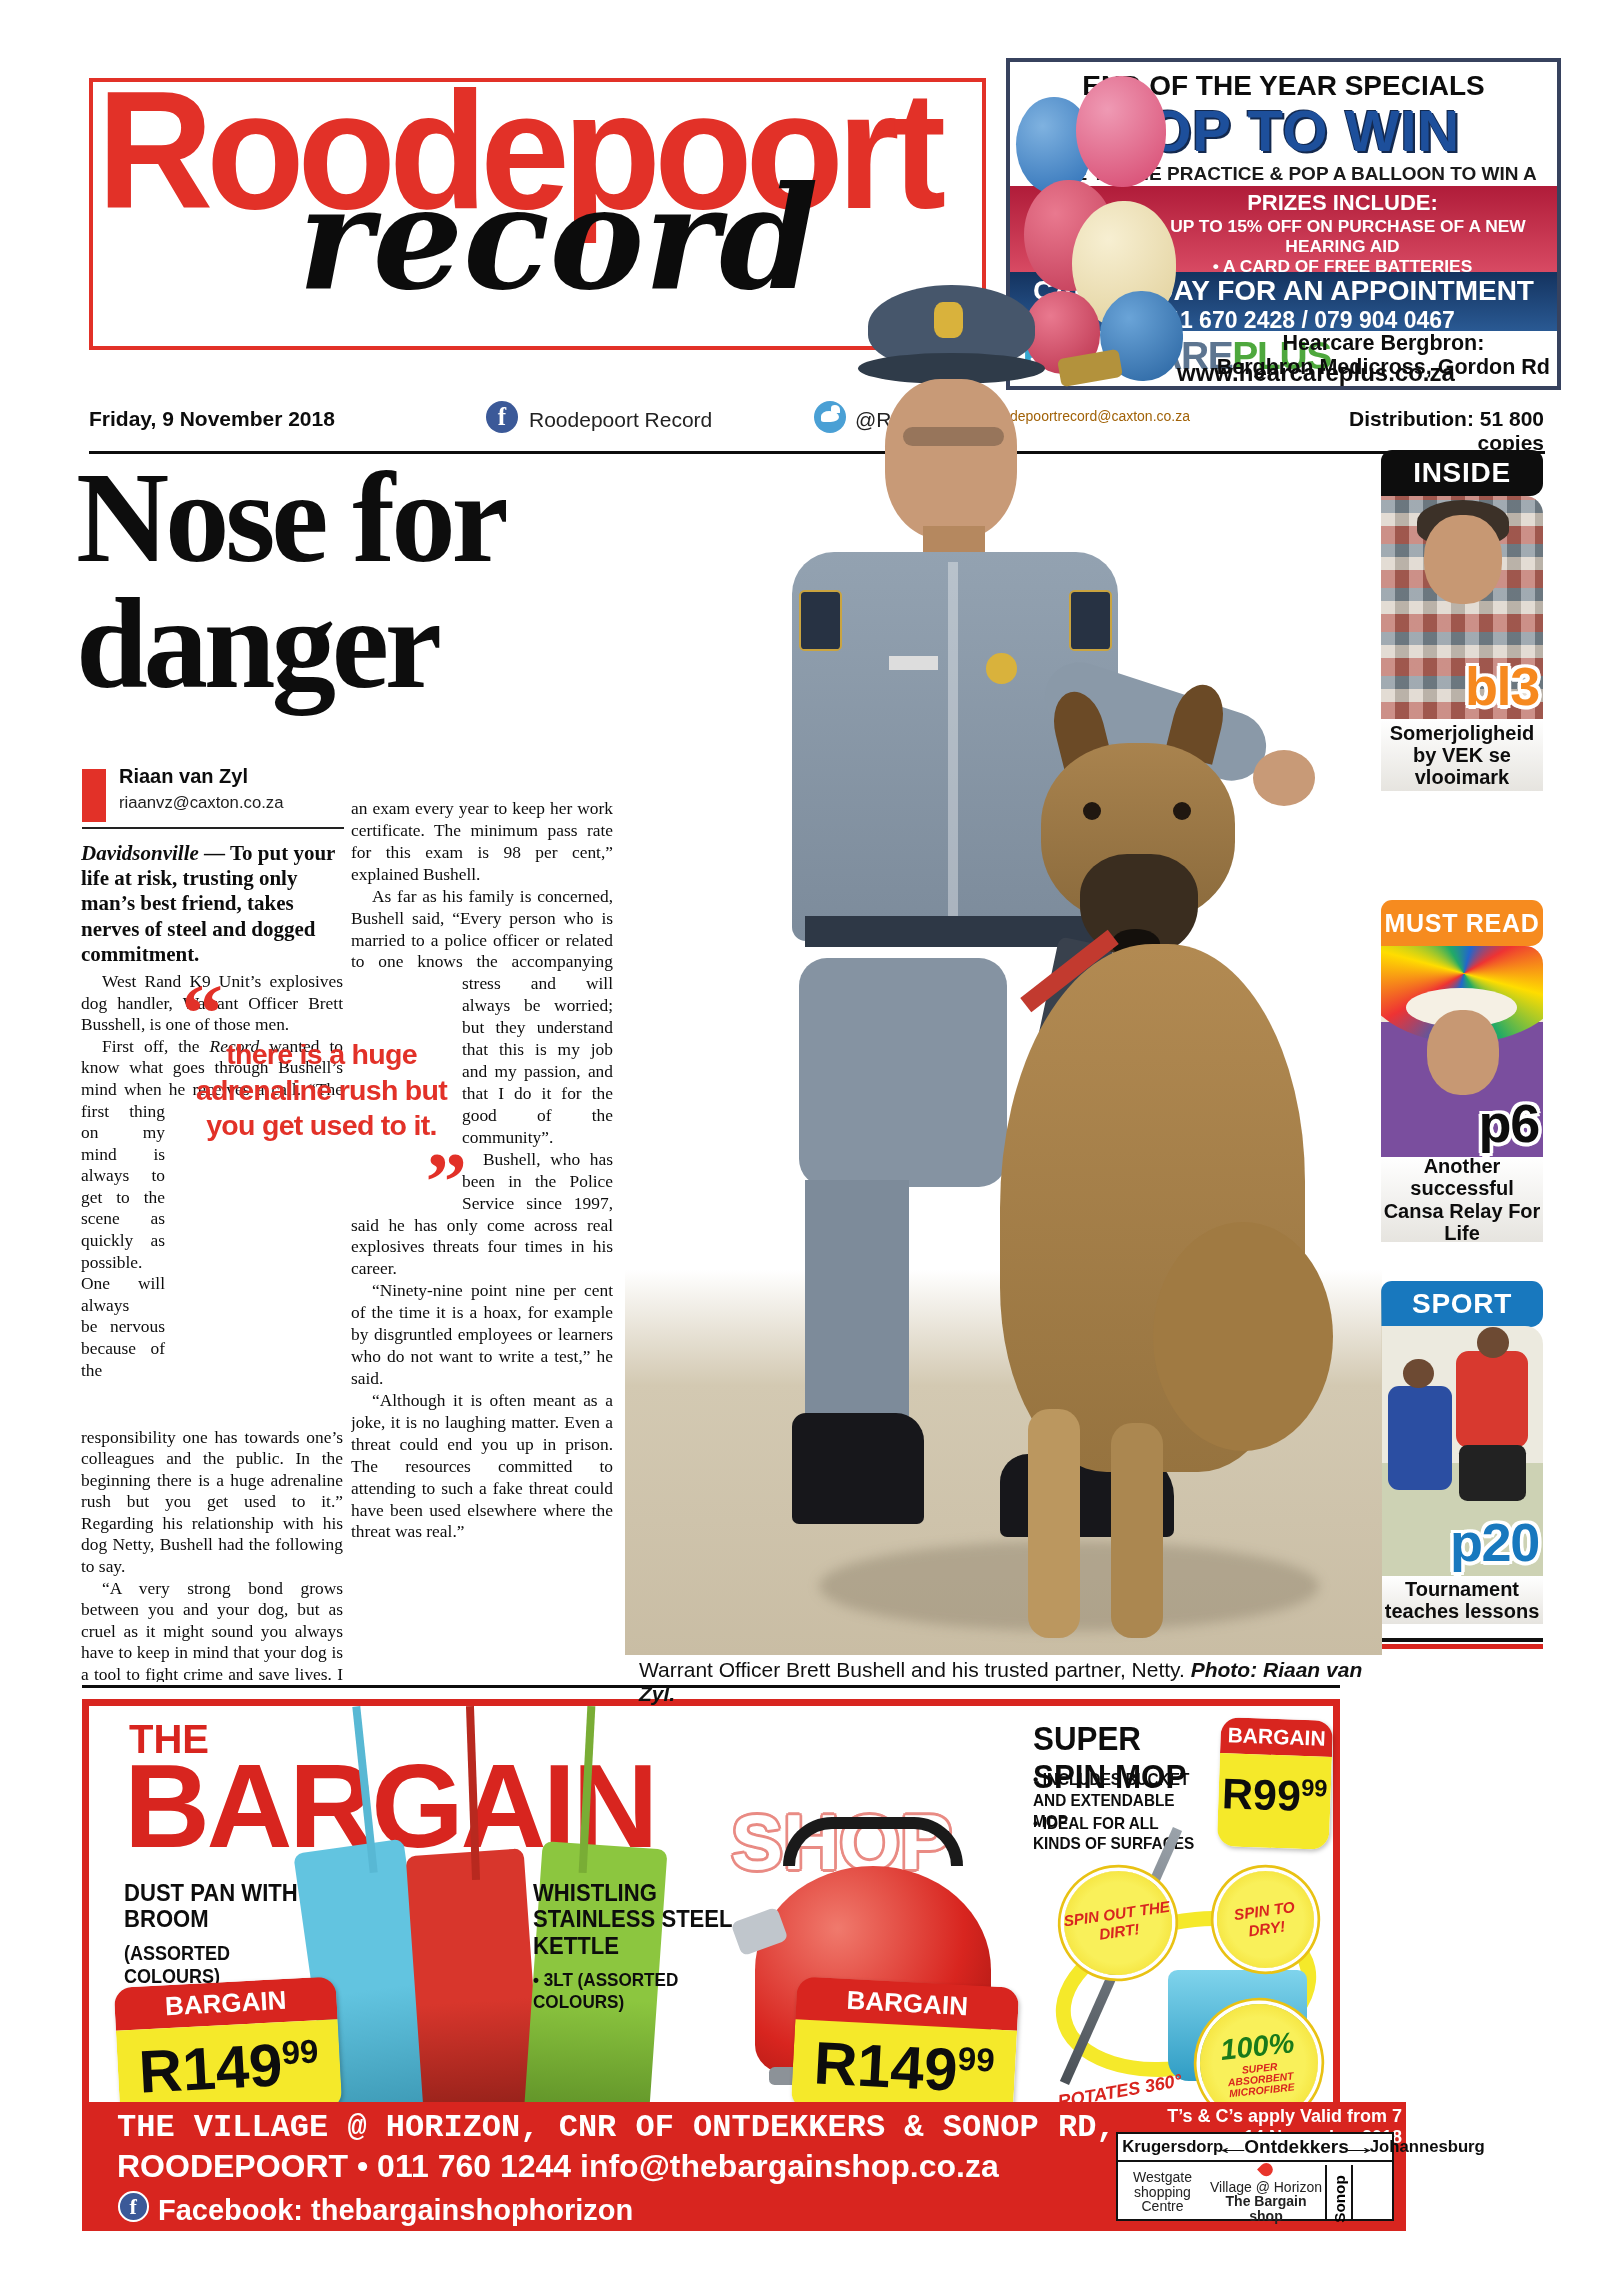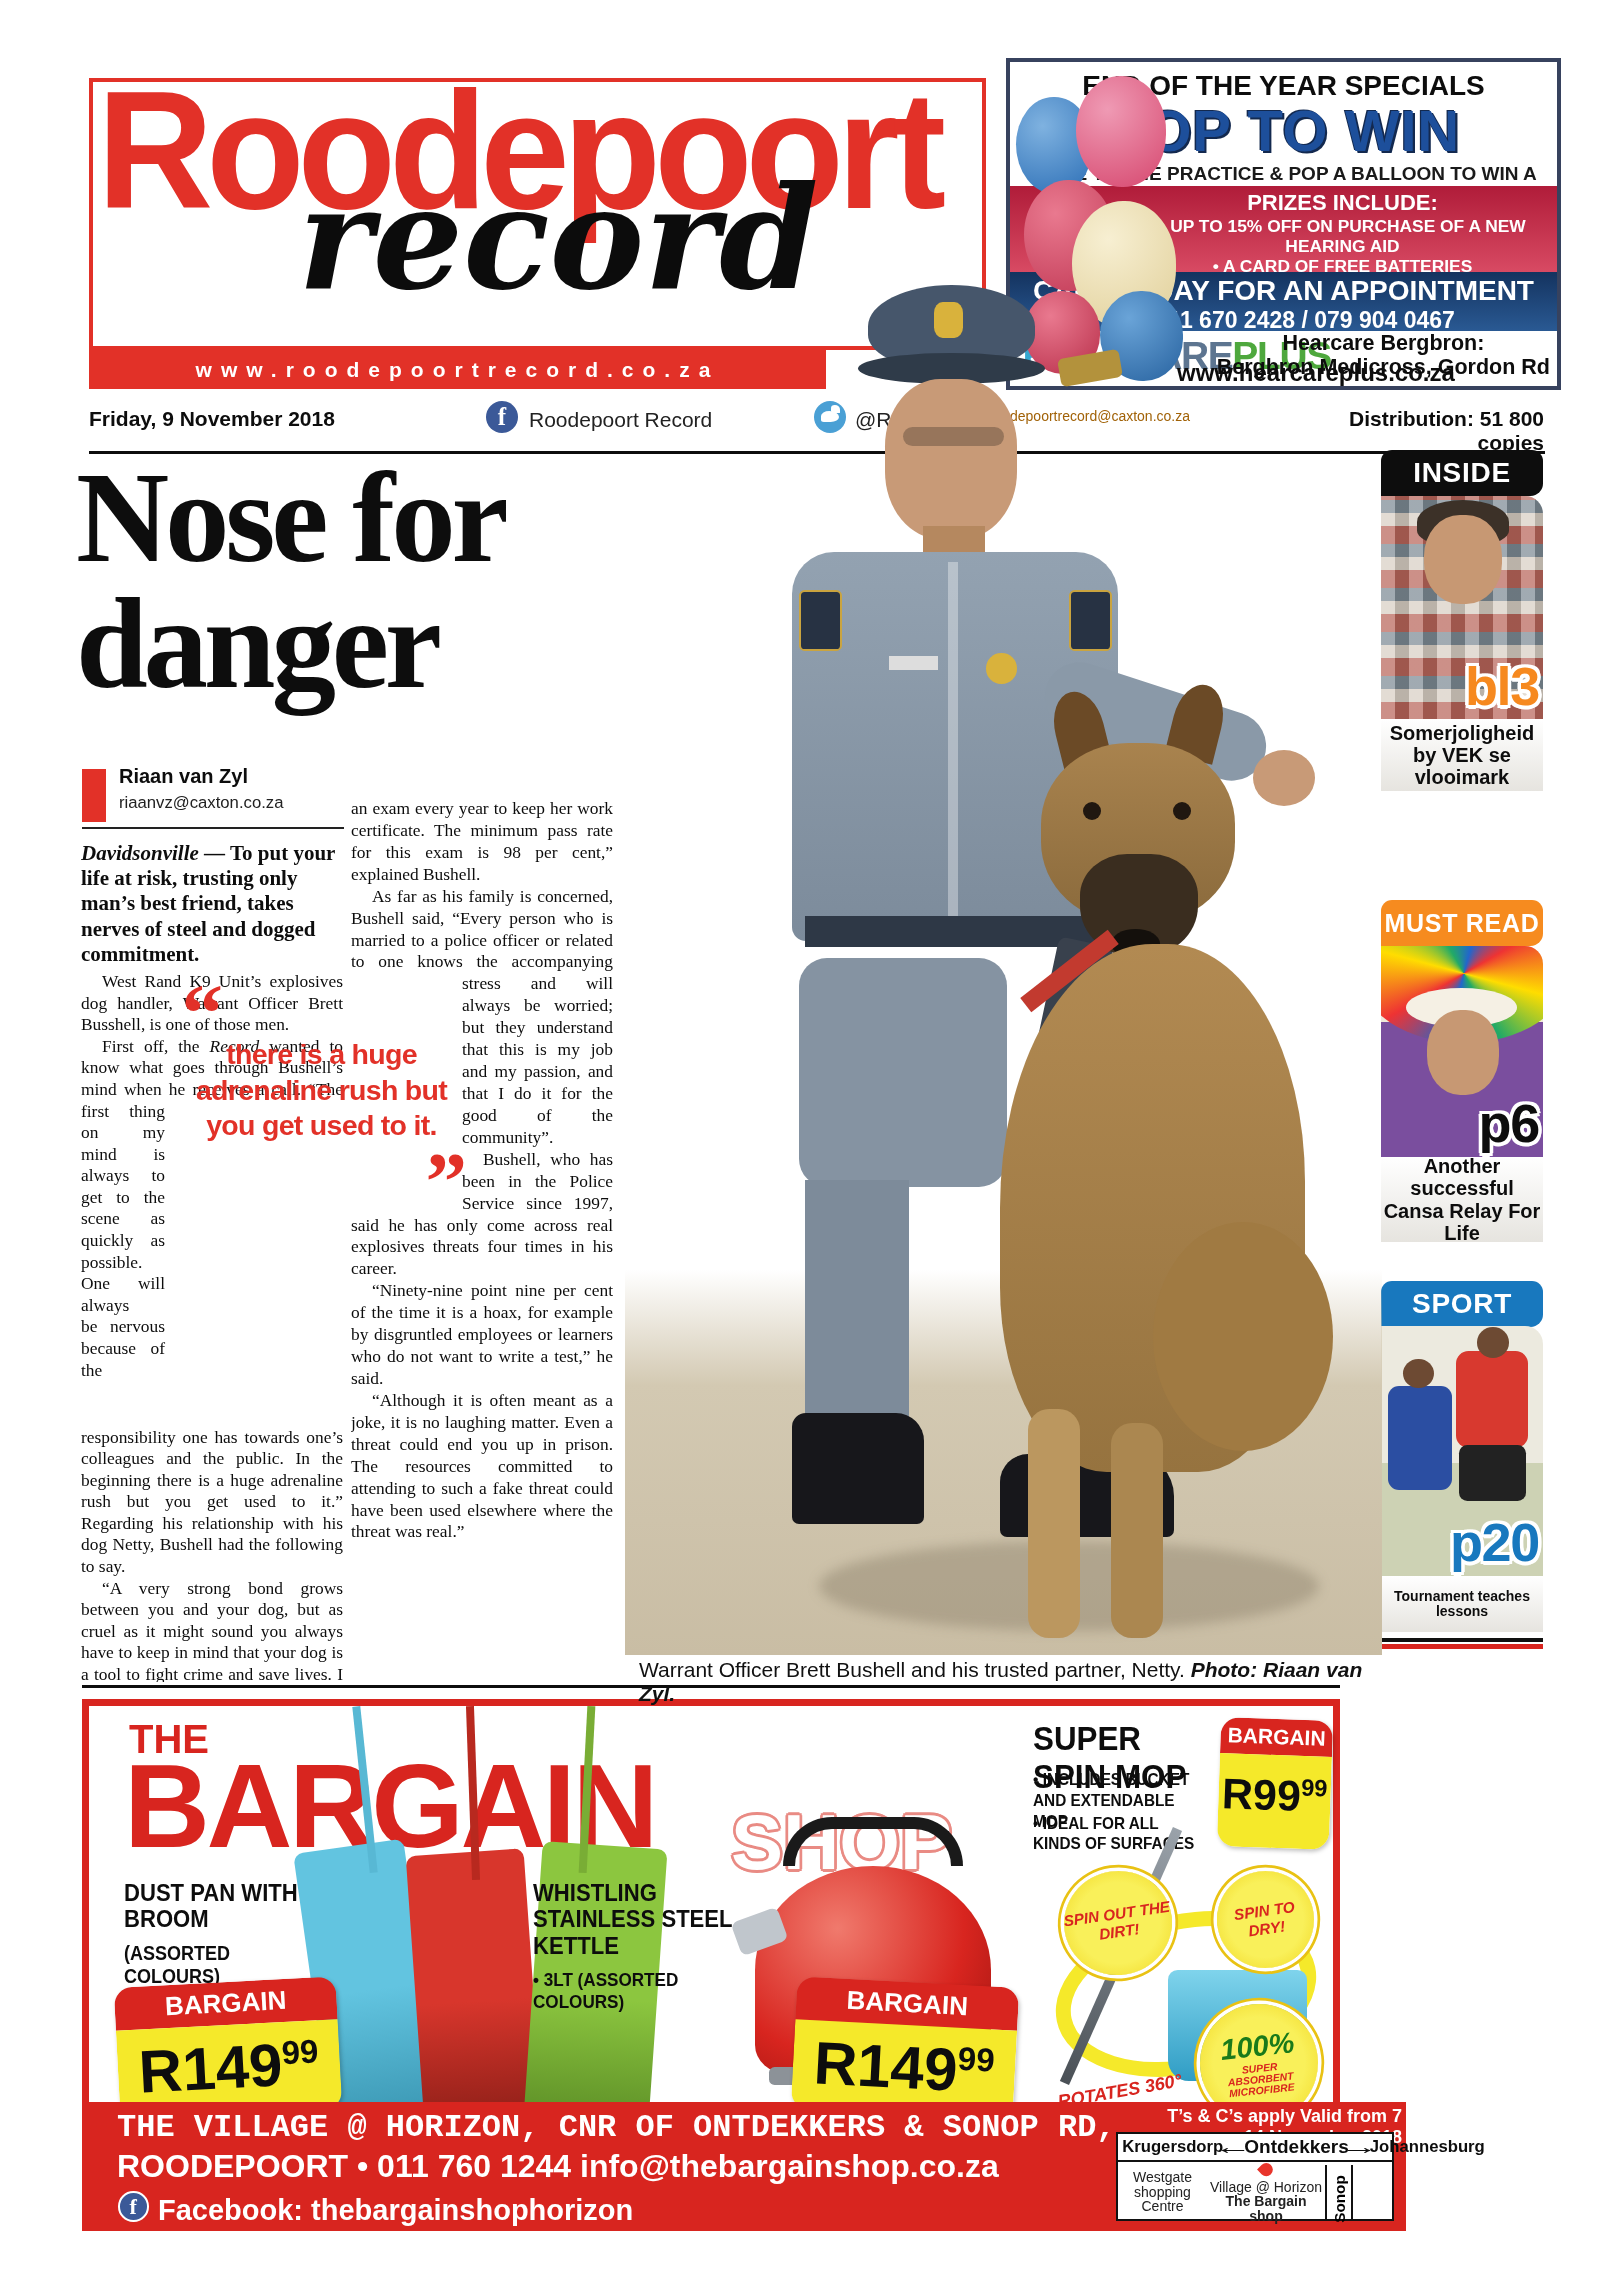--- a/index.html
+++ b/index.html
@@ -96,21 +96,21 @@
   #mr-photo .fluff{left:25px;top:42px;width:111px;height:39px;background:#f5f0e4;border-radius:50%;}
   #mr-photo .face{left:46px;top:64px;width:72px;height:85px;background:#c79873;border-radius:46%;}
   #mr-cap{left:1381px;top:1157px;height:85px;font-size:20px;line-height:1.12;}
   #sp-badge{left:1381px;top:1281px;background:var(--blue);}
   #sp-photo{left:1381px;top:1326px;height:250px;background:linear-gradient(180deg,#eceadf 0 55%,#cdd2b4 55%);}
   #sp-photo .p1{left:75px;top:25px;width:72px;height:97px;background:#d8392f;border-radius:12.5px;}
   #sp-photo .p1h{left:96px;top:1.4px;width:32px;height:30.5px;background:#6d4a33;border-radius:50%;}
   #sp-photo .p1s{left:78px;top:119px;width:67px;height:56px;background:#222;border-radius:8.3px;}
   #sp-photo .p2{left:7px;top:60px;width:64px;height:104px;background:#2b4ea2;border-radius:11px;}
   #sp-photo .p2h{left:22px;top:33px;width:30.5px;height:29px;background:#6d4a33;border-radius:50%;}
-  #sp-cap{left:1381px;top:1576px;height:56px;font-size:14px;line-height:1.1;}
+  #sp-cap{left:1381px;top:1576px;height:48px;font-size:20px;line-height:1.1;}
   #sb-rule1{left:1381px;top:1638px;width:162px;height:3.5px;background:#111;}
   #sb-rule2{left:1381px;top:1644px;width:162px;height:4.9px;background:var(--adred);}
 
   
   #adrule{left:82px;top:1685px;width:1258px;height:2.8px;background:#0d0d0d;}
   #bargain{left:82px;top:1699px;width:1258px;height:532px;border:7px solid var(--adred);background:#fff;}
   #bargain .abs{position:absolute;}
   #bg-the{left:40px;top:11px;font-size:40px;font-weight:900;color:var(--adred);}
   #bg-big{left:35px;top:40px;font-size:119px;font-weight:900;color:var(--adred);letter-spacing:-3.5px;line-height:1;}
   #bg-shop{left:642px;top:97px;font-size:78px;font-weight:900;color:#fff;line-height:1;
@@ -149,21 +149,20 @@
   .kettle-dome{background:radial-gradient(circle at 35% 30%,#f07a6d,#d8251f 60%,#9c1410);}
 </style>
 </head>
 <body>
 
 <div id="page">
 
   <div class="abs" id="mastbox"></div>
   <div class="abs" id="masttitle">Roodepoort</div>
   <div class="abs" id="mastscript">record</div>
-  <div class="abs" id="masturl">www.roodepoortrecord.co.za</div>
 
   <div class="abs" id="promo">
     <div id="promo-top">
       <div class="promo-l1">END OF THE YEAR SPECIALS</div>
       <div class="promo-l2">POP TO WIN</div>
       <div class="promo-l3">COME TO THE PRACTICE &amp; POP A BALLOON TO WIN A PRIZE</div>
     </div>
     <div id="promo-prizes">
       <div class="prizes-t">PRIZES INCLUDE:</div>
       <div class="prizes-b">• UP TO 15% OFF ON PURCHASE OF A NEW HEARING AID</div>

